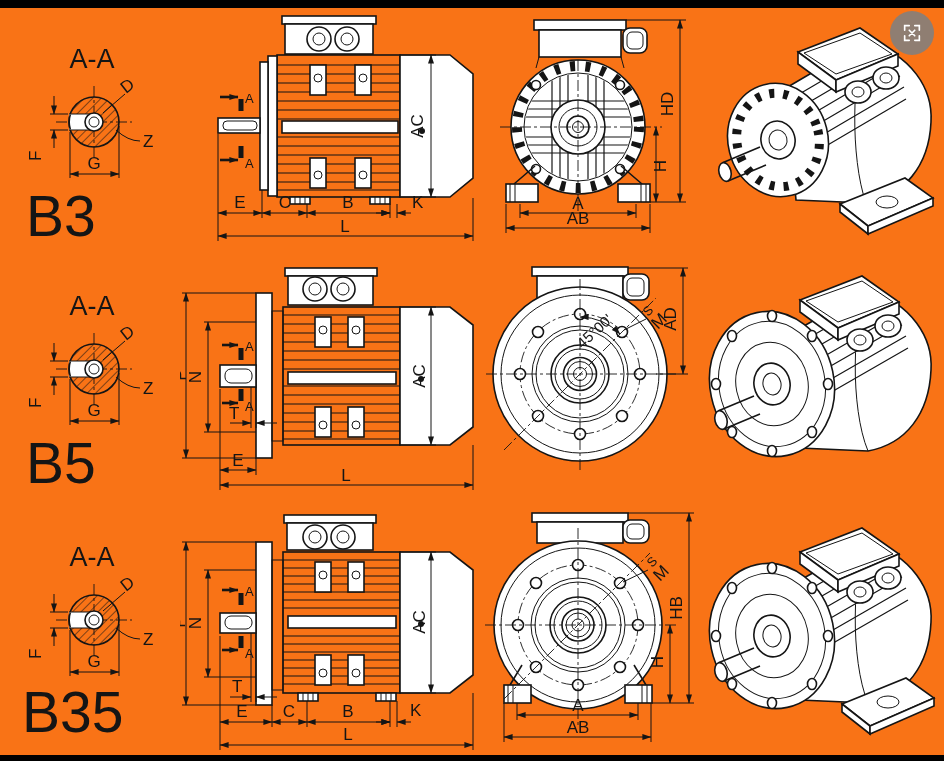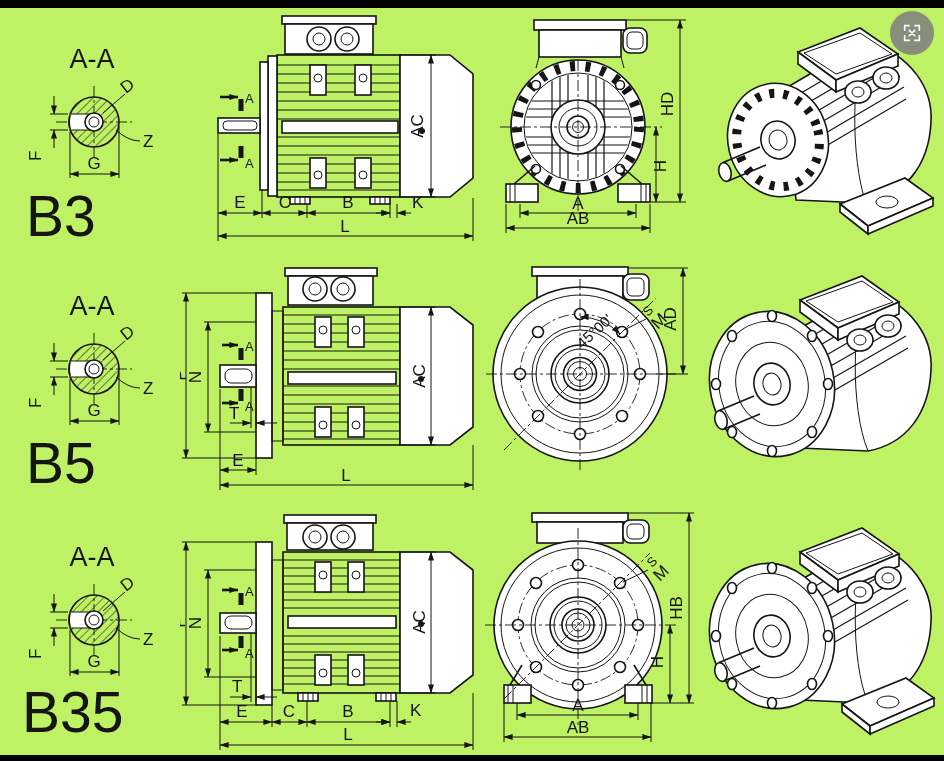--- a/index.html
+++ b/index.html
@@ -1,16 +1,16 @@
 <!DOCTYPE html>
 <html><head>
 <meta charset="utf-8">
 <style>
   html,body{margin:0;padding:0;background:#e8e8e8;}
-  #stage{position:relative;width:944px;height:761px;background:#bef264;overflow:hidden;
+  #stage{position:relative;width:944px;height:761px;background:#f97316;overflow:hidden;
          font-family:"Liberation Sans",sans-serif;}
   .bar{position:absolute;left:0;width:944px;background:#000;}
   #bar-top{top:0;height:8px;}
   #bar-bottom{top:755px;height:6px;}
   .panel{position:absolute;}
   
   .s  {stroke:#151515;stroke-width:1.6;fill:none;}
   .sw {stroke:#151515;stroke-width:1.6;fill:#fff;}
   .t  {stroke:#151515;stroke-width:1;fill:none;}
   .t12{stroke:#151515;stroke-width:1.2;fill:none;}

